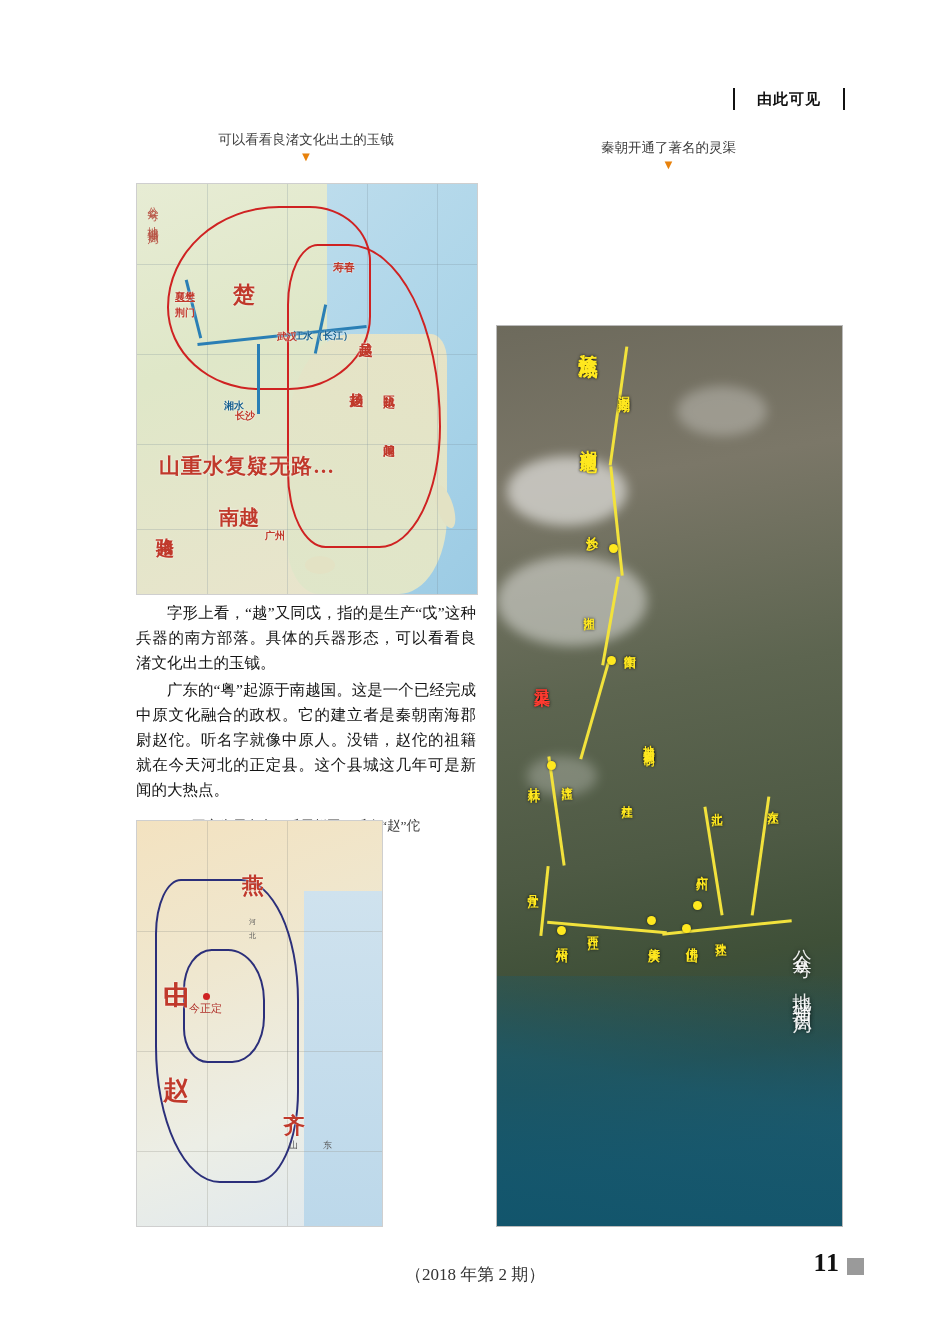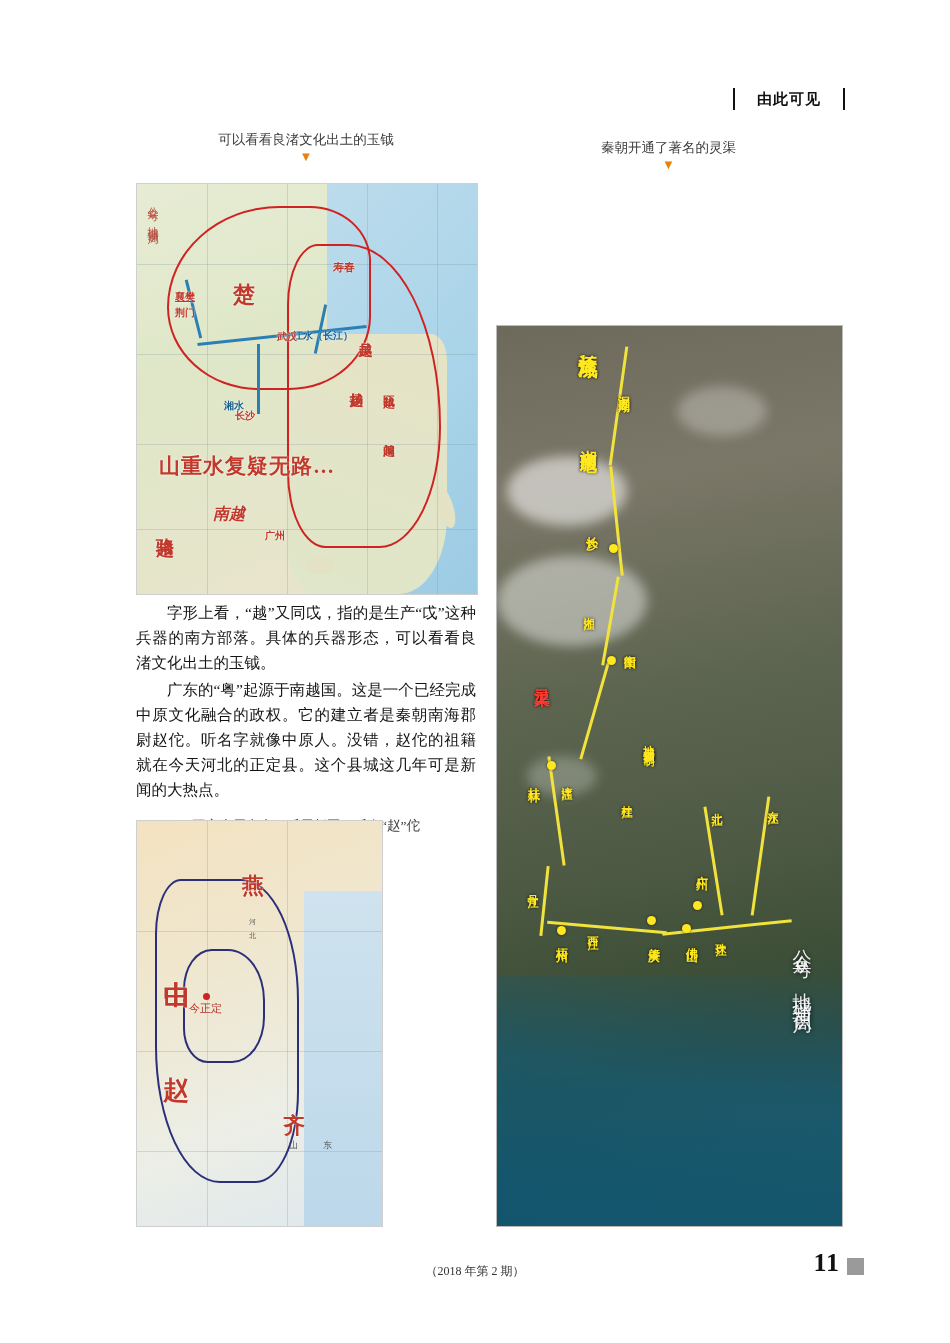--- a/index.html
+++ b/index.html
@@ -137,21 +137,21 @@
   }
   .wm-v {
     position:absolute; writing-mode:vertical-rl; text-orientation:upright;
     color:rgba(255,255,255,.9); letter-spacing:6px; font-size:19px;
     text-shadow:0 0 4px rgba(0,0,0,.6);
   }
 
   
   .footer-issue {
     position:absolute; left:0; top:1263px; width:950px; text-align:center;
-    font-size:12px; color:#333;
+    font-size:17px; color:#333;
   }
   .page-no {
     position:absolute; right:110px; top:1248px;
     font-size:26px; font-weight:bold; color:#111; letter-spacing:1px;
   }
   .page-sq {
     position:absolute; right:86px; top:1258px; width:17px; height:17px; background:#9a9a9a;
   }
 </style>
 </head>
@@ -197,21 +197,21 @@
 
     <div class="brand-v" style="left:8px; top:14px;">公众号：地球知识局</div>
 
     <div class="m-label" style="left:96px; top:96px; font-size:22px;">楚</div>
     <div class="m-label small" style="left:196px; top:76px; font-size:11px;">寿春</div>
     <div class="m-label blue" style="left:156px; top:145px; font-size:10px;">江水（长江）</div>
     <div class="m-label vtext" style="left:219px; top:148px; font-size:14px;">吴越</div>
     <div class="m-label vtext" style="left:210px; top:198px; font-size:14px;">扬越</div>
     <div class="m-label vtext" style="left:243px; top:202px; font-size:12px;">瓯越</div>
     <div class="m-label vtext" style="left:243px; top:250px; font-size:12px;">闽越</div>
-    <div class="m-label" style="left:76px; top:320px; font-size:16px;font-style:italic;">南越</div>
+    <div class="m-label" style="left:82px; top:320px; font-size:20px;">南越</div>
     <div class="m-label vtext" style="left:16px; top:340px; font-size:18px;">骆越</div>
     <div class="m-label small" style="left:38px; top:106px;text-decoration:underline;">襄樊</div>
     <div class="m-label small" style="left:38px; top:122px;">荆门</div>
     <div class="m-label small" style="left:140px; top:146px;">武汉</div>
     <div class="m-label small" style="left:98px; top:225px;">长沙</div>
     <div class="m-label small blue" style="left:62px; top:215px;margin-left:25px;">湘水</div>
     <div class="m-label small" style="left:128px; top:345px;">广州</div>
 
     <div class="m-label" style="left:22px; top:268px; font-size:21px; letter-spacing:1px;">山重水复疑无路…</div>
   </div>

